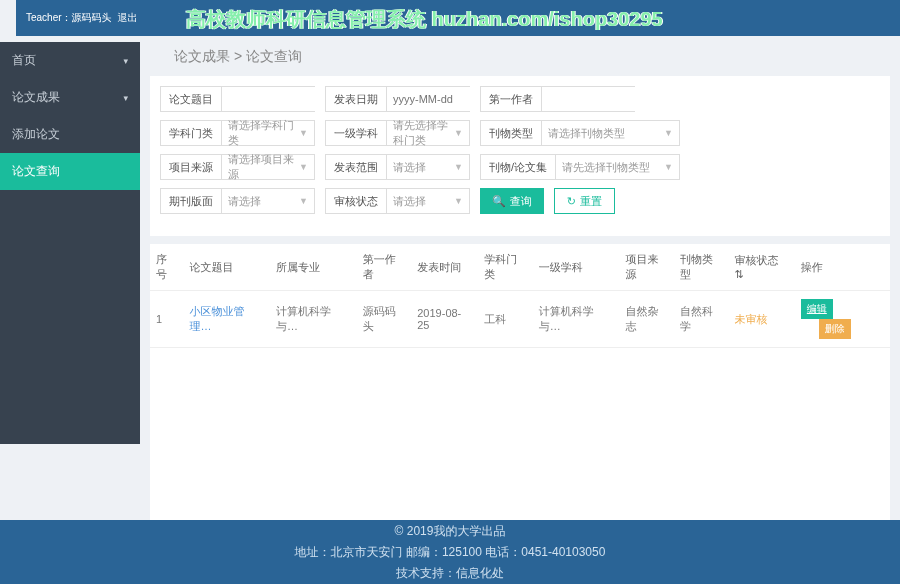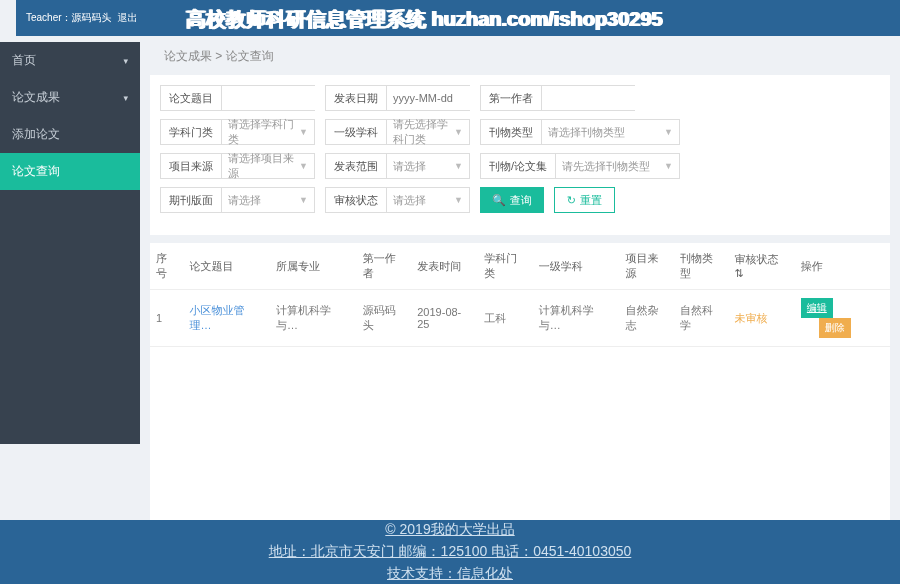--- a/index.html
+++ b/index.html
@@ -1,28 +1,28 @@
 <!DOCTYPE html>
 <html><head>
 <meta charset="utf-8">
 <style>
 * { margin: 0; padding: 0; box-sizing: border-box; font-family: "Microsoft YaHei", Arial, sans-serif; }
 body { width: 900px; height: 584px; background: #eef1f5; font-size: 11px; color: #666; overflow: hidden; }
 
 .top-bar { position: absolute; top: 0; left: 0; right: 0; height: 36px; background: #2a6496; color: #fff; display: flex; align-items: center; padding: 0 10px; margin-left: 16px; }
 .top-bar .teacher { font-size: 10px; color: #fff; }
-.top-bar .title-overlay { position: absolute; left: 170px; top: 6px; font-size: 20px; font-weight: bold; color: #ffffff; text-shadow: 1px 0 0 #fff, -1px 0 0 #fff; }
+.top-bar .title-overlay { position: absolute; left: 170px; top: 6px; font-size: 20px; font-weight: bold; color: #86efac; text-shadow: 1px 0 0 #fff, -1px 0 0 #fff; }
 
 .sidebar { position: absolute; top: 42px; left: 0; width: 140px; height: 402px; background: #37424f; color: #c8d0d8; }
 .sidebar-item { padding: 10px 12px; font-size: 12px; cursor: pointer; display: flex; justify-content: space-between; align-items: center; }
 .sidebar-item.active { background: #1abc9c; color: #fff; }
 .caret { font-size: 9px; }
 
 .main { position: absolute; top: 42px; left: 140px; right: 0; bottom: 64px; background: #eef1f5; overflow: auto; }
-.breadcrumb { padding: 6px 24px; font-size: 12px; color: #888; }
+.breadcrumb { padding: 6px 34px; font-size: 14px; color: #888; }
 
 .search-panel { background: #fff; margin: 4px 10px 8px 10px; padding: 10px; }
 .search-row { display: flex; gap: 10px; margin-bottom: 8px; }
 .search-row:last-child { margin-bottom: 12px; }
 .field { display: flex; align-items: center; border: 1px solid #ddd; height: 26px; }
 .field .label { padding: 0 8px; border-right: 1px solid #ddd; white-space: nowrap; color: #555; font-size: 11px; height: 100%; display: flex; align-items: center; }
 .field input, .field .select { border: none; padding: 0 6px; font-size: 11px; height: 100%; color: #999; flex: 1; outline: none; background: #fff; }
 .field .select { display: flex; align-items: center; justify-content: space-between; cursor: pointer; }
 .tri { color: #bbb; font-size: 9px; margin-left: 4px; }
 .w1 { width: 155px; }
@@ -39,21 +39,21 @@
 th { color: #666; font-weight: normal; }
 td { color: #777; }
 td.link { color: #4a90d9; cursor: pointer; }
 td.warn { color: #f0ad4e; }
 .small-btn { border: none; padding: 3px 6px; font-size: 10px; color: #fff; cursor: pointer; }
 .small-btn.edit { background: #1abc9c; text-decoration: underline; }
 .small-btn.del { background: #f0ad4e; margin-left: 18px; }
 
 .table-spacer { height: 190px; background: #fff; }
 
-.footer { position: absolute; bottom: 0; left: 0; right: 0; height: 64px; background: #2a6496; color: #cfe0ef; font-size: 14px; display: flex; flex-direction: column; align-items: center; justify-content: center; gap: 4px; text-decoration: underline; }
+.footer { position: absolute; bottom: 0; left: 0; right: 0; height: 64px; background: #2a6496; color: #cfe0ef; font-size: 12px; display: flex; flex-direction: column; align-items: center; justify-content: center; gap: 4px; }
 </style>
 </head>
 <body>
 
 <div class="top-bar">
   <span class="teacher">Teacher：</span>
   <span class="teacher">源码码头</span>
   <span class="teacher" style="margin-left:6px;cursor:pointer">退出</span>
   <span class="title-overlay">高校教师科研信息管理系统 huzhan.com/ishop30295</span>
 </div>

